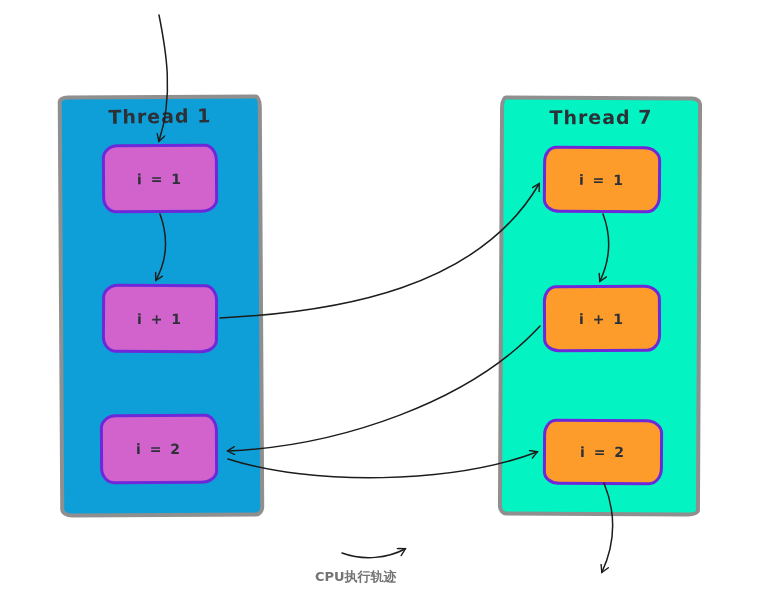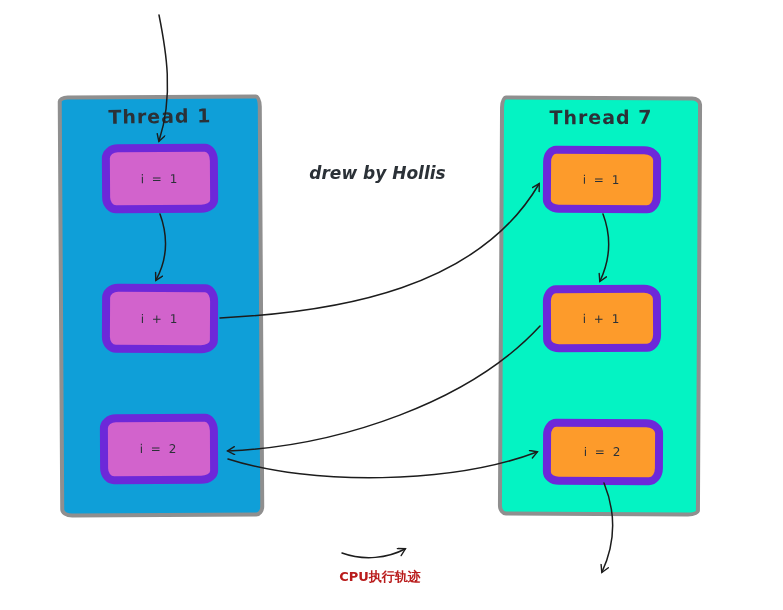--- a/index.html
+++ b/index.html
@@ -35,28 +35,28 @@
     top: 6px; left: 0; right: 0;
     text-align: center;
     font-size: 19px;
     font-weight: bold;
     letter-spacing: 1px;
     color: #2b3137;
     transform: rotate(-0.5deg);
   }
   .node {
     position: absolute;
-    border: 8px solid #6d28d9;
+    border: 3px solid #6d28d9;
     box-sizing: border-box;
     z-index: 2;
     display: flex;
     align-items: center;
     justify-content: center;
-    font-size: 12px;
-    font-weight: normal;
+    font-size: 14px;
+    font-weight: bold;
     letter-spacing: 2px;
     color: #2b3137;
   }
   .node.magenta { background: #d263cc; border-radius: 16px 13px 17px 14px / 14px 17px 13px 16px; }
   .node.orange  { background: #fd9b2b; border-radius: 13px 17px 14px 16px / 16px 14px 17px 13px; }
   .t1b1 { left: 102px; top: 144px; width: 116px; height: 69px; transform: rotate(-0.4deg); }
   .t1b2 { left: 102px; top: 284px; width: 116px; height: 69px; transform: rotate(0.3deg); }
   .t1b3 { left: 100px; top: 414px; width: 118px; height: 70px; transform: rotate(-0.3deg); }
   .t2b1 { left: 543px; top: 146px; width: 118px; height: 67px; transform: rotate(0.4deg); }
   .t2b2 { left: 543px; top: 285px; width: 118px; height: 67px; transform: rotate(-0.3deg); }
@@ -67,24 +67,23 @@
     text-align: center;
     font-size: 17px;
     font-weight: bold;
     font-style: italic;
     color: #2b3137;
     z-index: 3;
   }
   .legend-label {
     position: absolute;
     left: 315px; top: 568px; width: 130px;
-    text-align: center;
     font-size: 13px;
     font-weight: bold;
-    color: #b91c1c;
+    color: #737373;
     z-index: 3;
   }
   svg.arrows {
     position: absolute;
     left: 0; top: 0;
     z-index: 5;
     pointer-events: none;
   }
 </style>
 </head>
@@ -101,21 +100,20 @@
   </div>
 
   <div class="node magenta t1b1">i = 1</div>
   <div class="node magenta t1b2">i + 1</div>
   <div class="node magenta t1b3">i = 2</div>
 
   <div class="node orange t2b1">i = 1</div>
   <div class="node orange t2b2">i + 1</div>
   <div class="node orange t2b3">i = 2</div>
 
-  <div class="watermark">drew by Hollis</div>
 
   <div class="legend-label">CPU执行轨迹</div>
 
   <svg class="arrows" width="783" height="610" viewBox="0 0 783 610">
     <defs>
       <marker id="ah" markerWidth="11" markerHeight="11" refX="7.5" refY="4.5" orient="auto" markerUnits="userSpaceOnUse">
         <path d="M1,0.5 L8,4.5 L1,8.5" fill="none" stroke="#1c1c1c" stroke-width="1.4" stroke-linecap="round"></path>
       </marker>
     </defs>
     <g fill="none" stroke="#1c1c1c" stroke-width="1.5" stroke-linecap="round">

